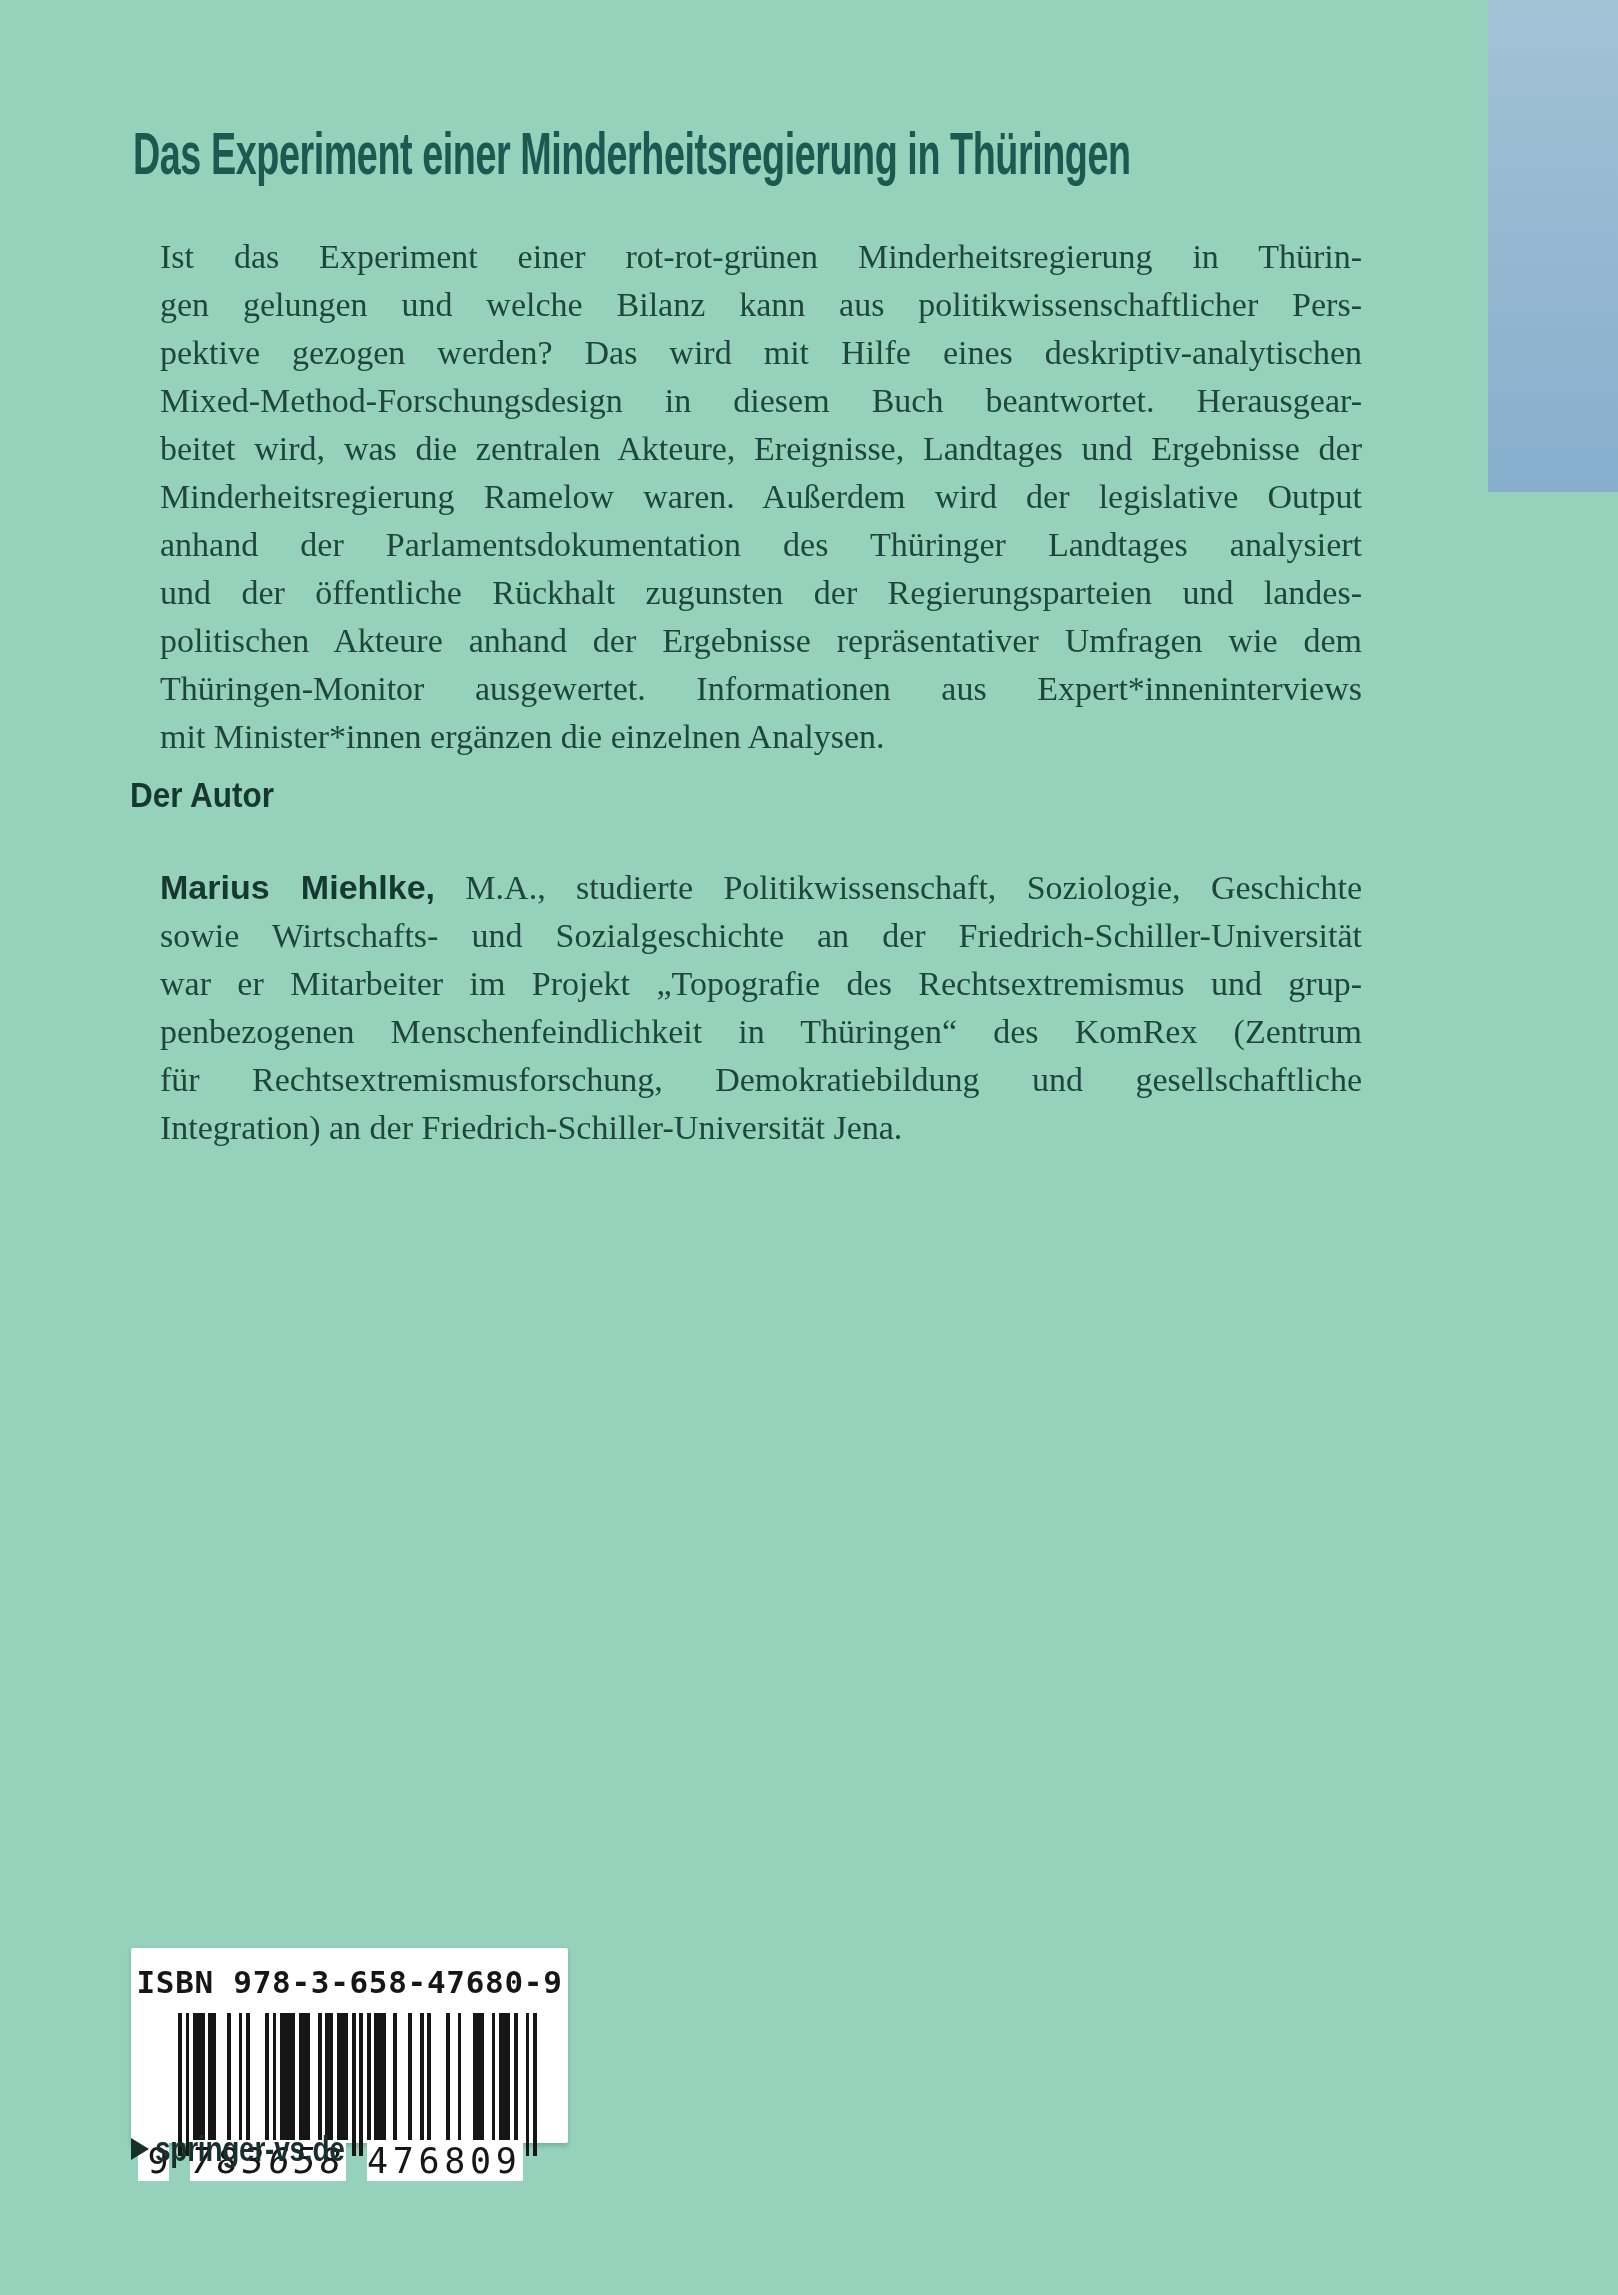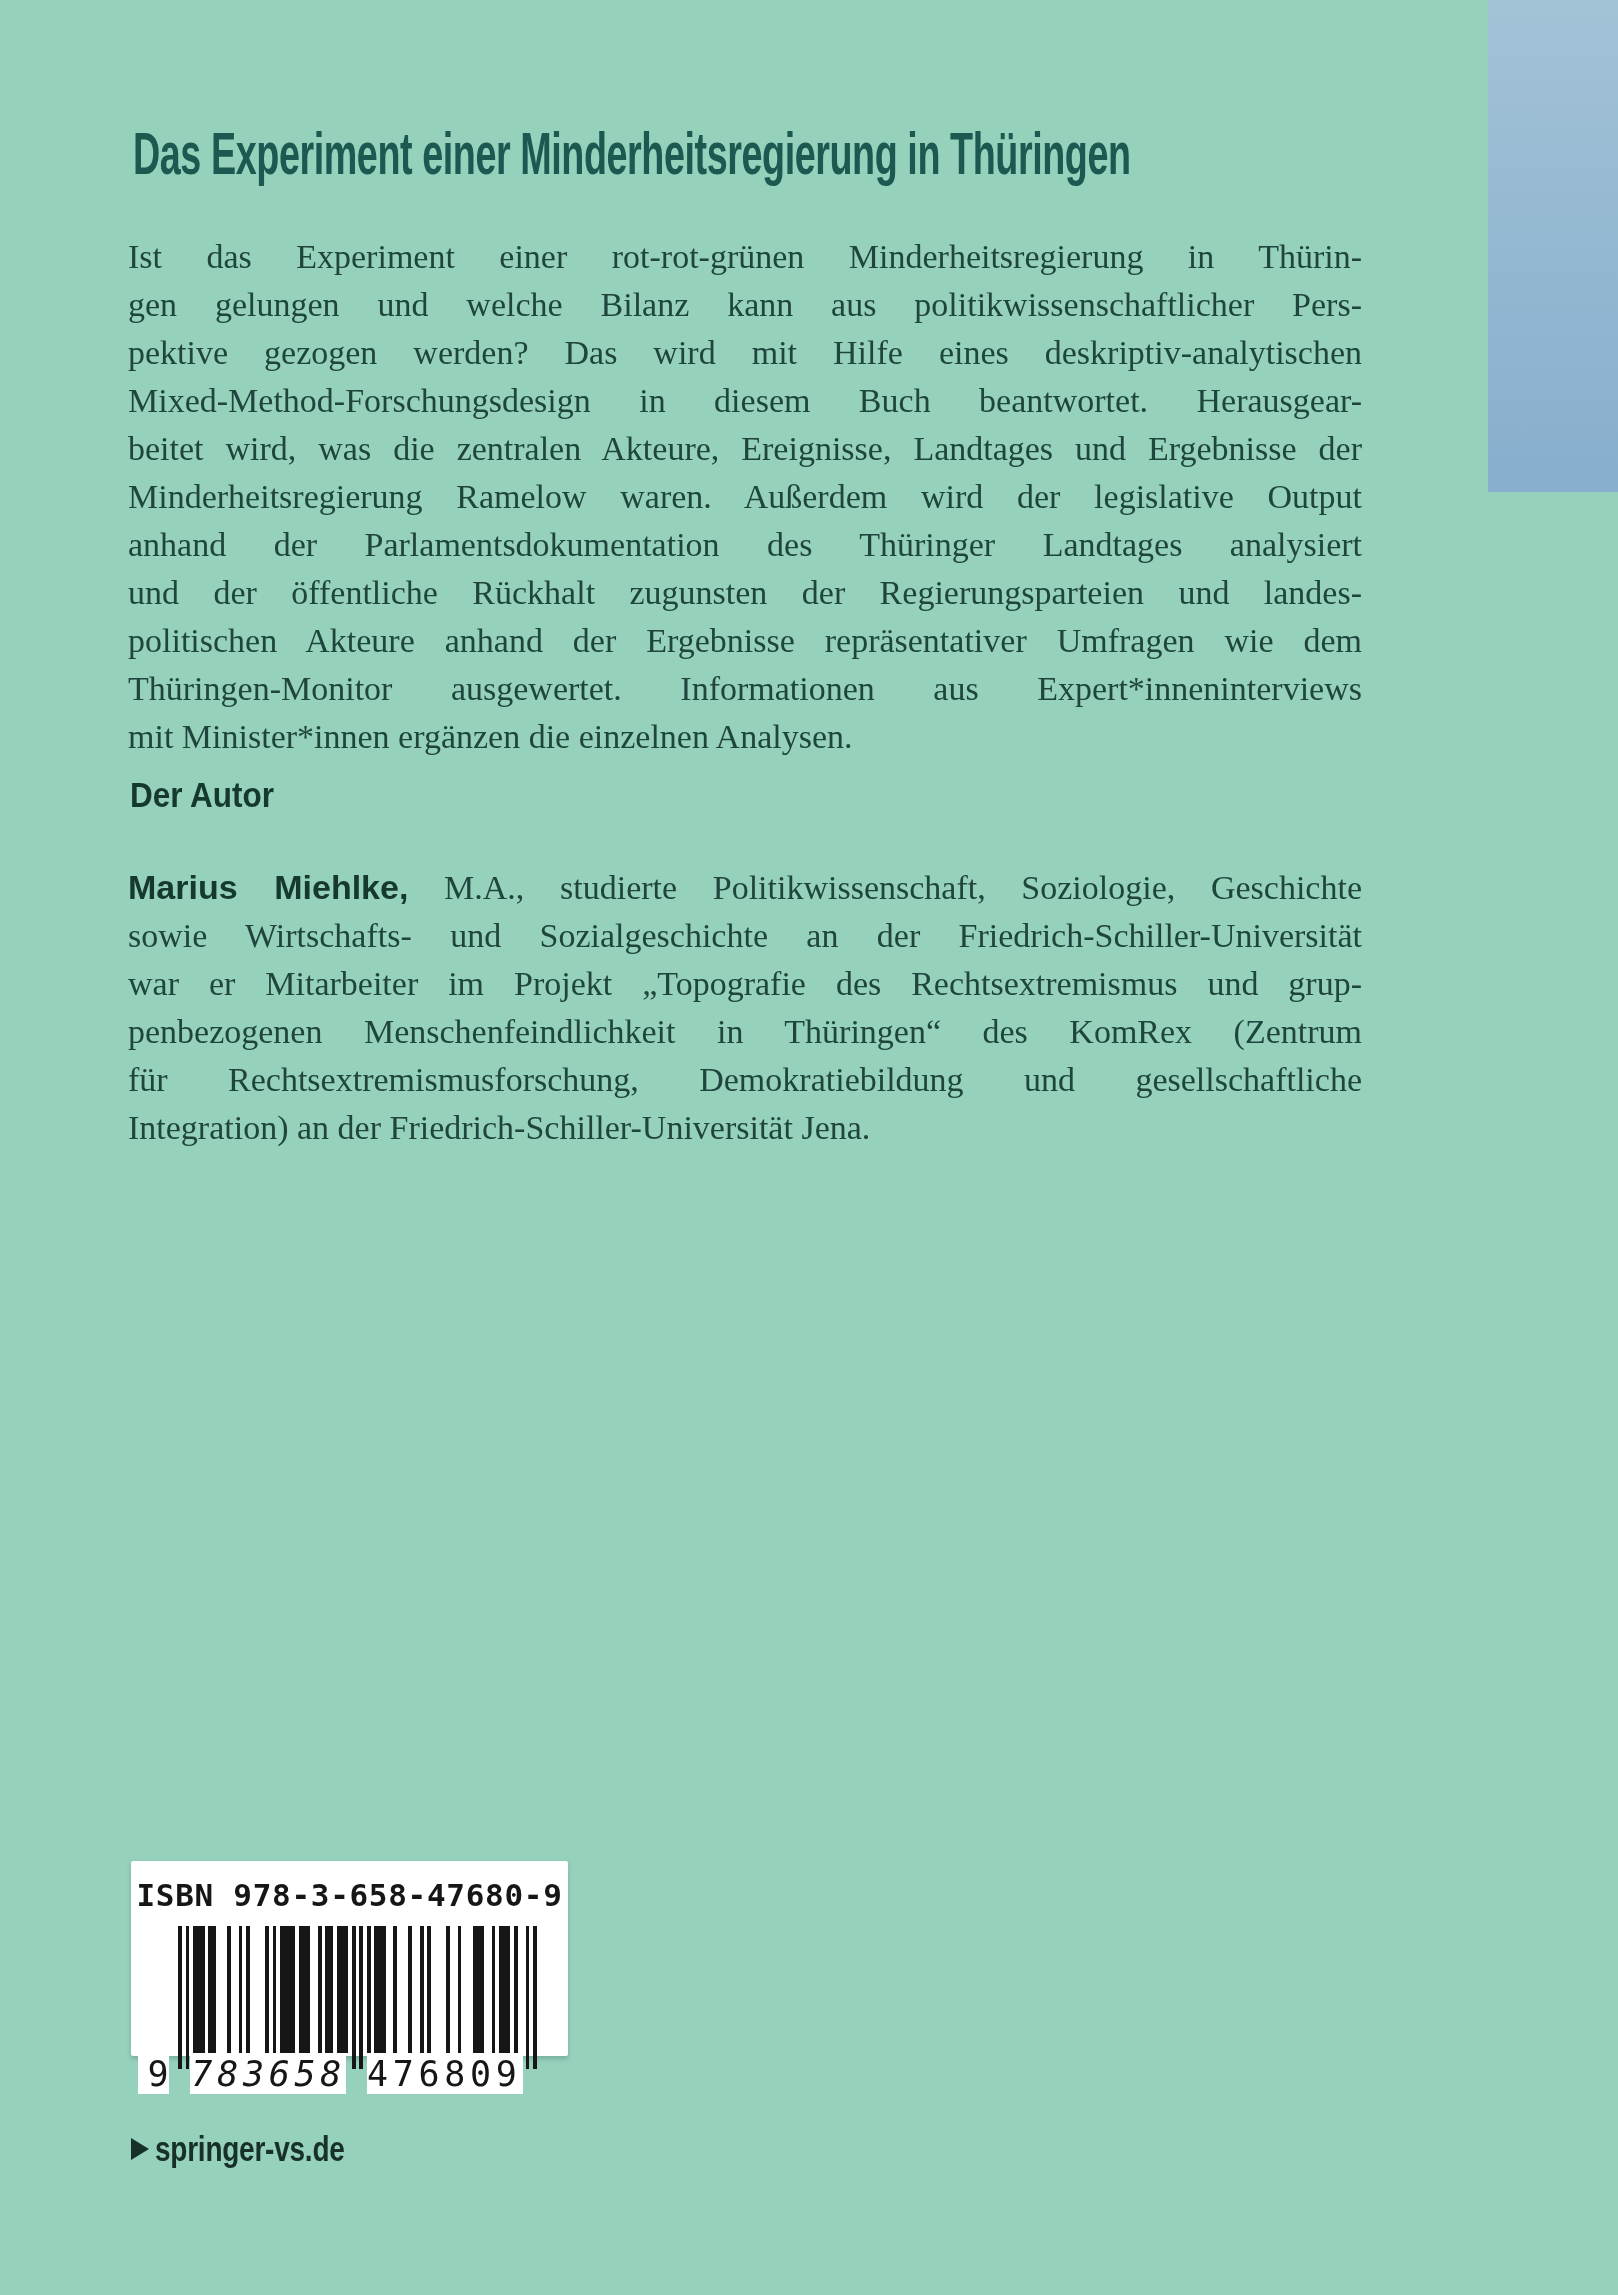--- a/index.html
+++ b/index.html
@@ -23,32 +23,32 @@
   }
   #title .squeeze{display:inline-block;transform:scaleX(0.64);transform-origin:0 50%;letter-spacing:-0.7px;}
   
   .copy{
     position:absolute;left:128px;width:1234px;
     font-family:"Liberation Serif",serif;
     font-size:34px;line-height:48px;color:var(--body_text,#1f463c);
   }
   #description{top:233px;}
   #author-par{top:863px;}
-  .jline{text-align:justify;text-align-last:justify;}
+  .jline{text-align:justify;text-align-last:justify;margin-left:32px;}
   .jline.last{text-align:center;text-align-last:left;}
   .copy .bold-sans{font-family:"Liberation Sans",sans-serif;font-weight:bold;color:var(--heading_text,#16392f);}
   #author-heading{
     position:absolute;left:130px;top:776px;
     font-size:35px;line-height:38px;font-weight:bold;color:var(--heading_text,#16392f);
     white-space:nowrap;
   }
   #author-heading .squeeze{display:inline-block;transform:scaleX(0.9);transform-origin:0 50%;}
   
   #isbn-box{
-    position:absolute;left:131px;top:1861px;width:437px;height:195px;
+    position:absolute;left:131px;top:1948px;width:437px;height:195px;
     background:var(--label_bg,#ffffff);border-radius:2px;
     box-shadow:0 2.7px 4px rgba(40,80,70,0.25);
   }
   #isbn-label{
     position:absolute;left:0;top:16px;width:100%;text-align:center;
     font-family:"DejaVu Sans Mono",monospace;font-weight:bold;
     font-size:31px;letter-spacing:0.7px;color:var(--barcode_bars,#161616);
     white-space:nowrap;
   }
   #ean-svg{position:absolute;left:47px;top:65px;}

